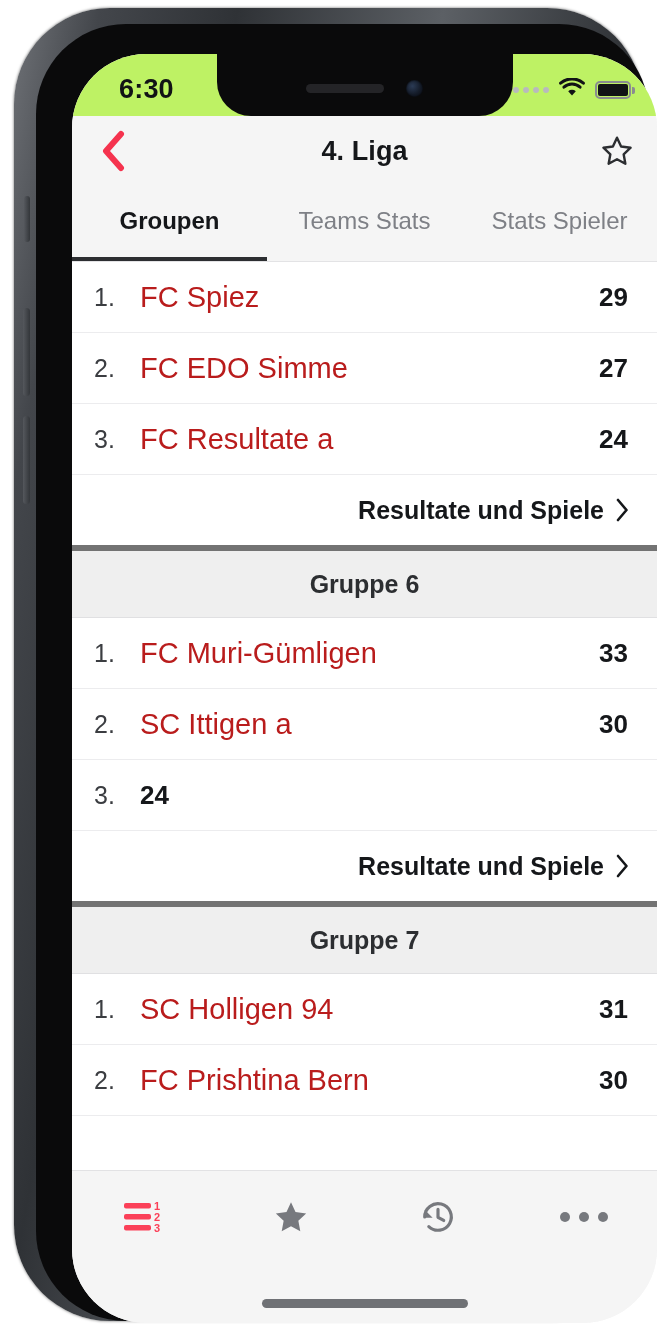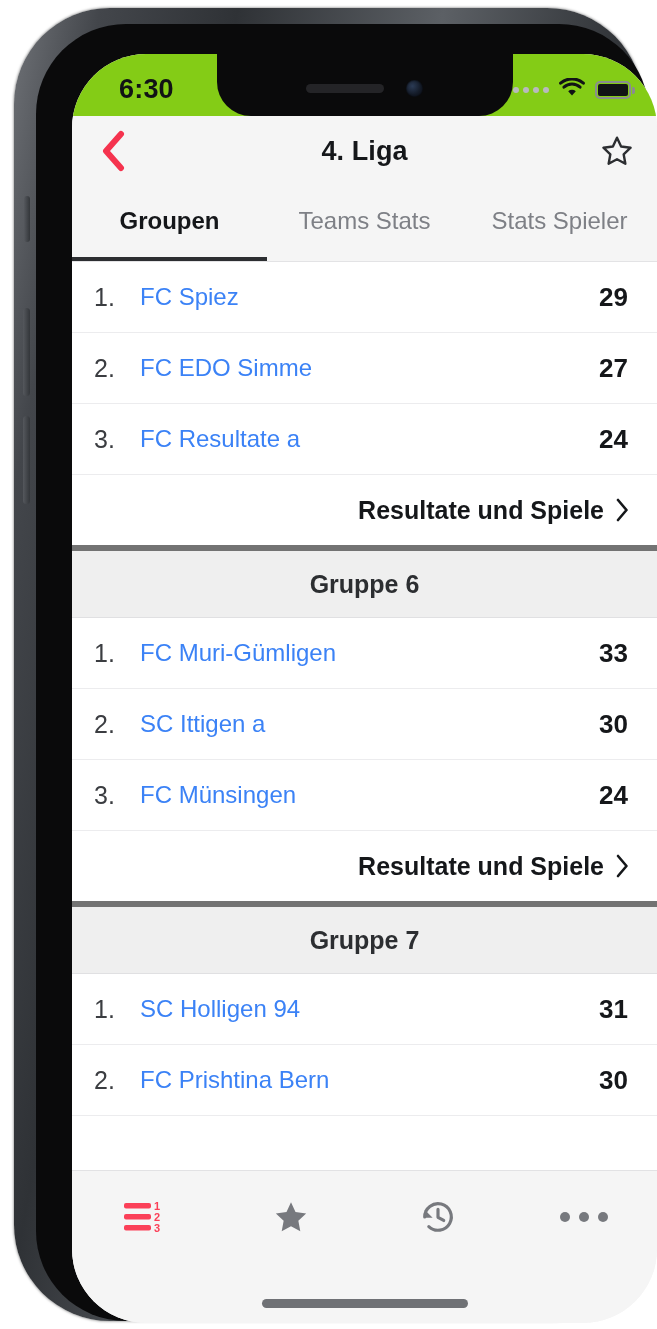--- a/index.html
+++ b/index.html
@@ -71,21 +71,21 @@
     width: 17px; height: 17px; border-radius: 50%;
     background: radial-gradient(circle at 38% 36%, #2b3b55 0%, #141b28 55%, #0d1018 100%);
     margin-top: 6px;
     box-shadow: inset 0 0 2px #000;
   }
 
   
   .statusbar {
     position: relative;
     height: 62px;
-    background: #84cc16;
+    background: #bef264;
     display: flex; align-items: center;
     z-index: 10;
   }
   .sb-time {
     position: absolute; left: 47px; top: 20px;
     font-size: 27px; font-weight: bold; color: #111315;
     letter-spacing: .2px;
   }
   .sb-right {
     position: absolute; right: 26px; top: 24px;
@@ -166,21 +166,21 @@
     border-bottom: 1px solid #ececee;
     cursor: pointer;
   }
   .rank-pos {
     width: 46px;
     font-size: 25px; color: #3b3d41;
     flex: 0 0 auto;
   }
   .rank-team {
     flex: 1 1 auto;
-    font-size: 24px; color: #3b82f6;
+    font-size: 29px; color: #b91c1c;
     white-space: nowrap; overflow: hidden; text-overflow: ellipsis;
   }
   .rank-pts {
     font-size: 26px; font-weight: bold; color: #15171a;
     flex: 0 0 auto;
   }
   .results-row {
     height: 76px;
     background: #ffffff;
     display: flex; align-items: center; justify-content: flex-end;
@@ -320,21 +320,20 @@
             <span class="rank-team">FC Muri-Gümligen</span>
             <span class="rank-pts">33</span>
           </div>
           <div class="rank-row">
             <span class="rank-pos">2.</span>
             <span class="rank-team">SC Ittigen a</span>
             <span class="rank-pts">30</span>
           </div>
           <div class="rank-row">
             <span class="rank-pos">3.</span>
-            <span class="rank-team">FC Münsingen</span>
             <span class="rank-pts">24</span>
           </div>
           <div class="results-row">
             <span class="results-label">Resultate und Spiele</span>
             <span class="results-chev">
               <svg width="15" height="26" viewBox="0 0 15 26">
                 <path d="M3 3 L11.5 13 L3 23" stroke="#15171a" stroke-width="2.6" fill="none" stroke-linecap="round" stroke-linejoin="round"></path>
               </svg>
             </span>
           </div>

